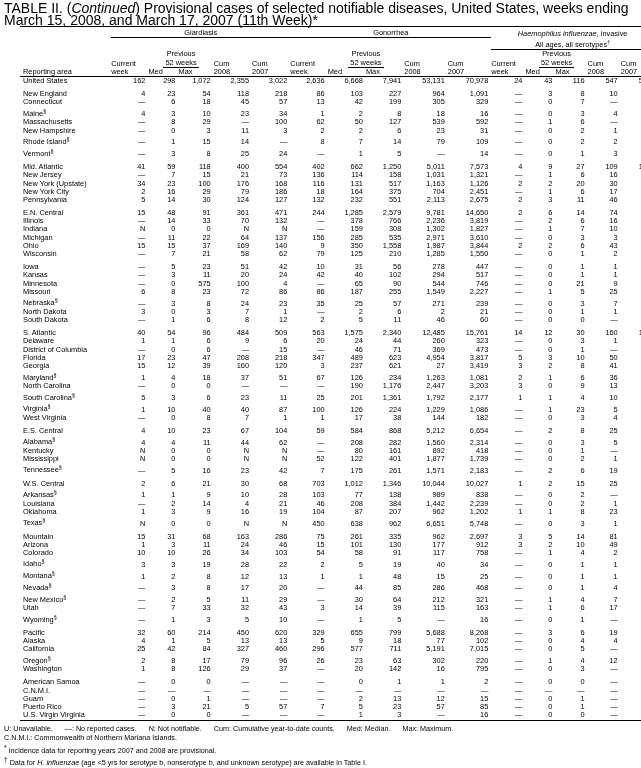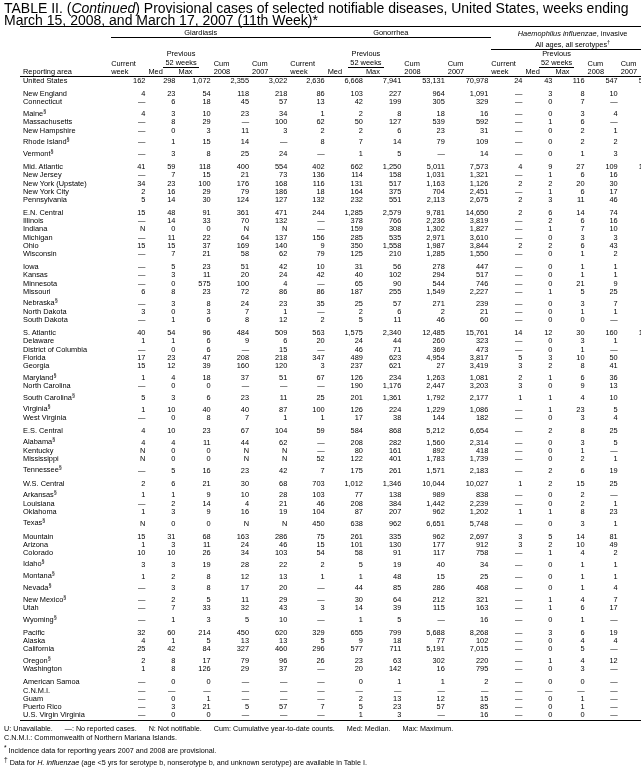--- a/index.html
+++ b/index.html
@@ -902,21 +902,21 @@
         <tr class="datarow">
           <td class="area">Mississippi</td>
           <td class="num">N</td>
           <td class="num">0</td>
           <td class="num">0</td>
           <td class="num">N</td>
           <td class="num">N</td>
           <td class="num">52</td>
           <td class="num">122</td>
           <td class="num">401</td>
-          <td class="num">1,783</td>
+          <td class="num">1,877</td>
           <td class="num">1,739</td>
           <td class="num">—</td>
           <td class="num">0</td>
           <td class="num">2</td>
           <td class="num">1</td>
           <td class="num">2</td>
         </tr>
         <tr class="datarow">
           <td class="area">Tennessee<span class="sup">§</span></td>
           <td class="num">—</td>

